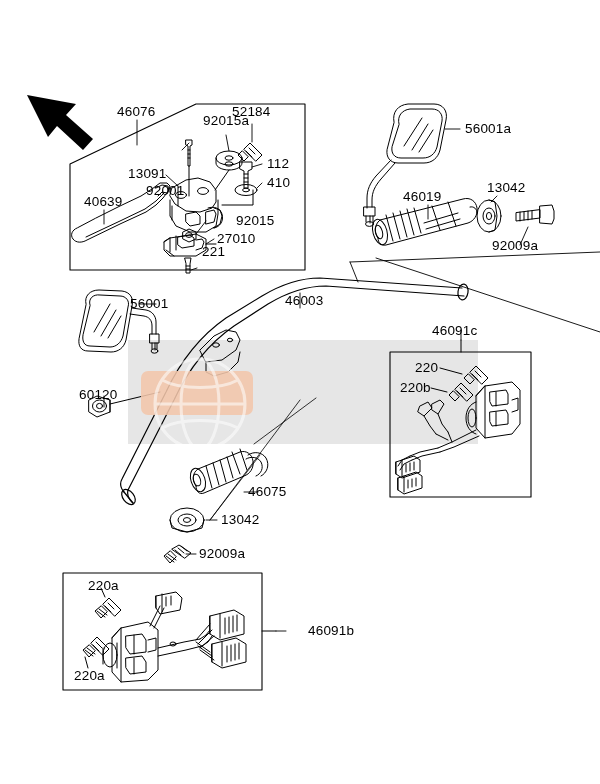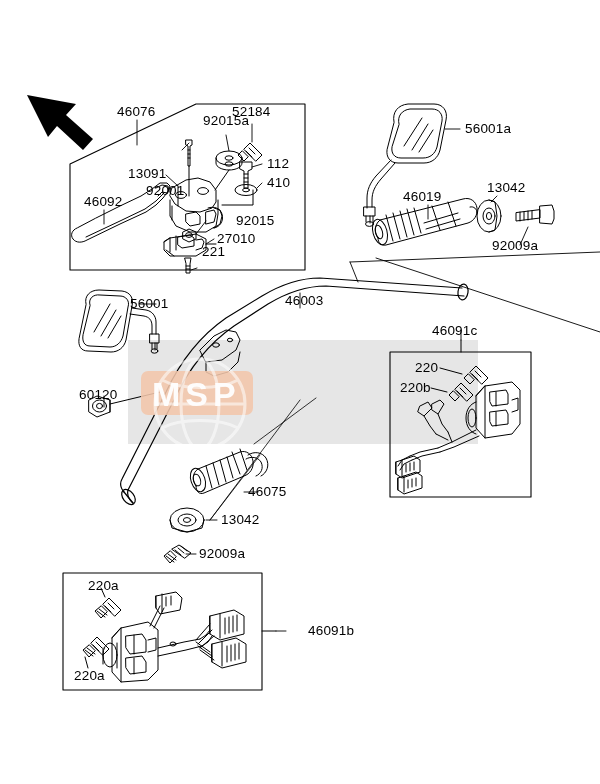--- a/index.html
+++ b/index.html
@@ -351,31 +351,30 @@
   <div class="msp-badge" style="left:141px;top:371px;width:112px;height:44px;"></div>
   <svg class="layer" style="opacity:.55;">
     <g fill="none" stroke="#ffffff" stroke-width="3">
       <circle cx="200" cy="404" r="45"></circle>
       <ellipse cx="200" cy="404" rx="19" ry="45"></ellipse>
       <line x1="155" y1="404" x2="245" y2="404"></line>
       <path d="M162,380 C180,390 220,390 238,380"></path>
       <path d="M162,428 C180,418 220,418 238,428"></path>
     </g>
   </svg>
-  <div class="wm-text msp-txt" style="left:152px;top:375px;">MSP</div>
 
 
   <div class="lbl" style="left:117px;top:104px;">46076</div>
   <div class="lbl" style="left:146px;top:135px;margin-top:48px;">92001</div>
   <div class="lbl" style="left:203px;top:113px;">92015a</div>
   <div class="lbl" style="left:232px;top:104px;">52184</div>
   <div class="lbl" style="left:128px;top:166px;">13091</div>
   <div class="lbl" style="left:267px;top:156px;">112</div>
   <div class="lbl" style="left:267px;top:175px;">410</div>
-  <div class="lbl" style="left:84px;top:194px;">46092</div>
+  <div class="lbl" style="left:84px;top:194px;">40639</div>
   <div class="lbl" style="left:212px;top:213px;margin-left:24px;">92015</div>
   <div class="lbl" style="left:217px;top:231px;">27010</div>
   <div class="lbl" style="left:202px;top:244px;">221</div>
 
   <div class="lbl" style="left:465px;top:121px;">56001a</div>
   <div class="lbl" style="left:403px;top:189px;">46019</div>
   <div class="lbl" style="left:487px;top:180px;">13042</div>
   <div class="lbl" style="left:492px;top:238px;">92009a</div>
 
   <div class="lbl" style="left:130px;top:296px;">56001</div>

